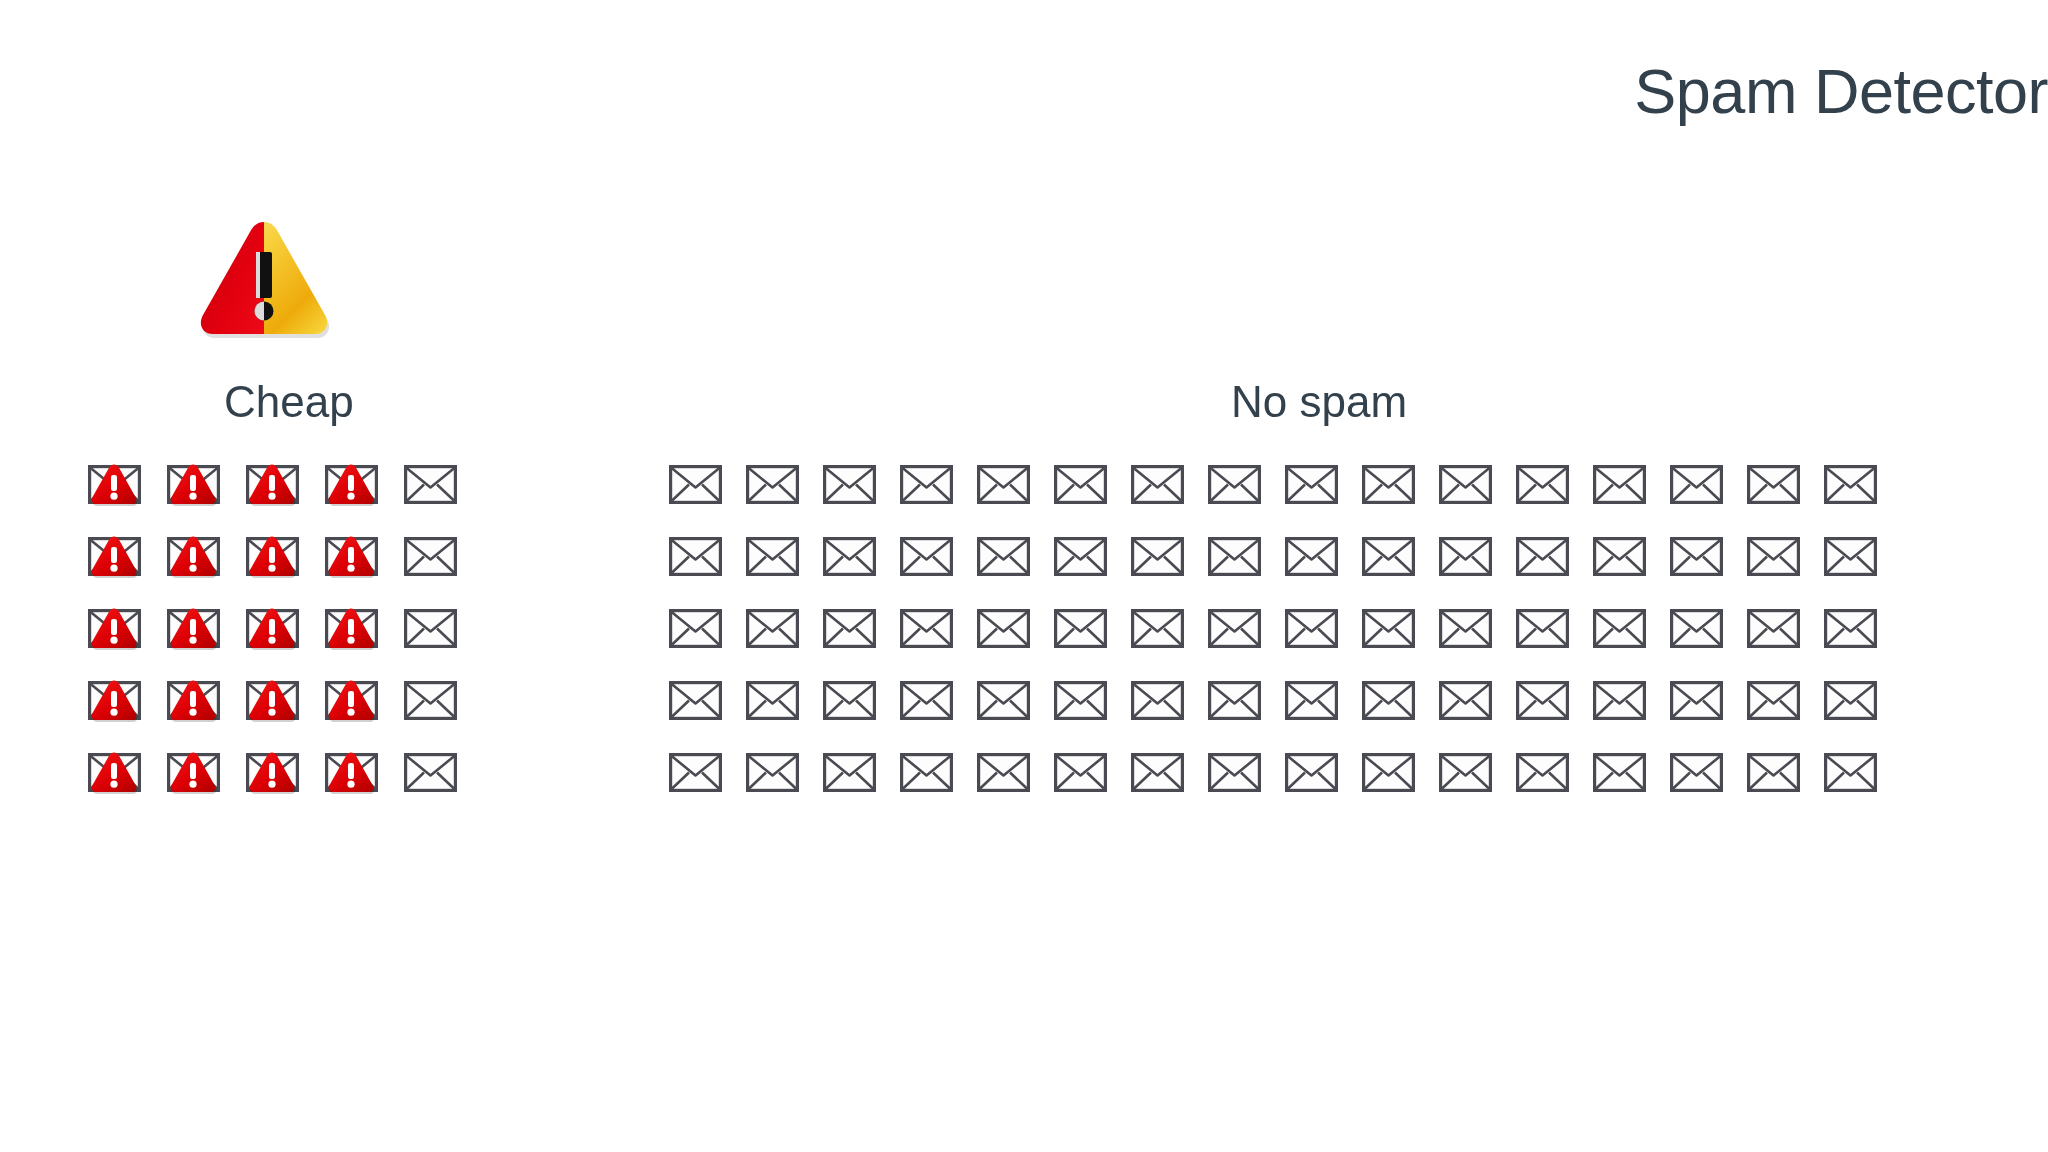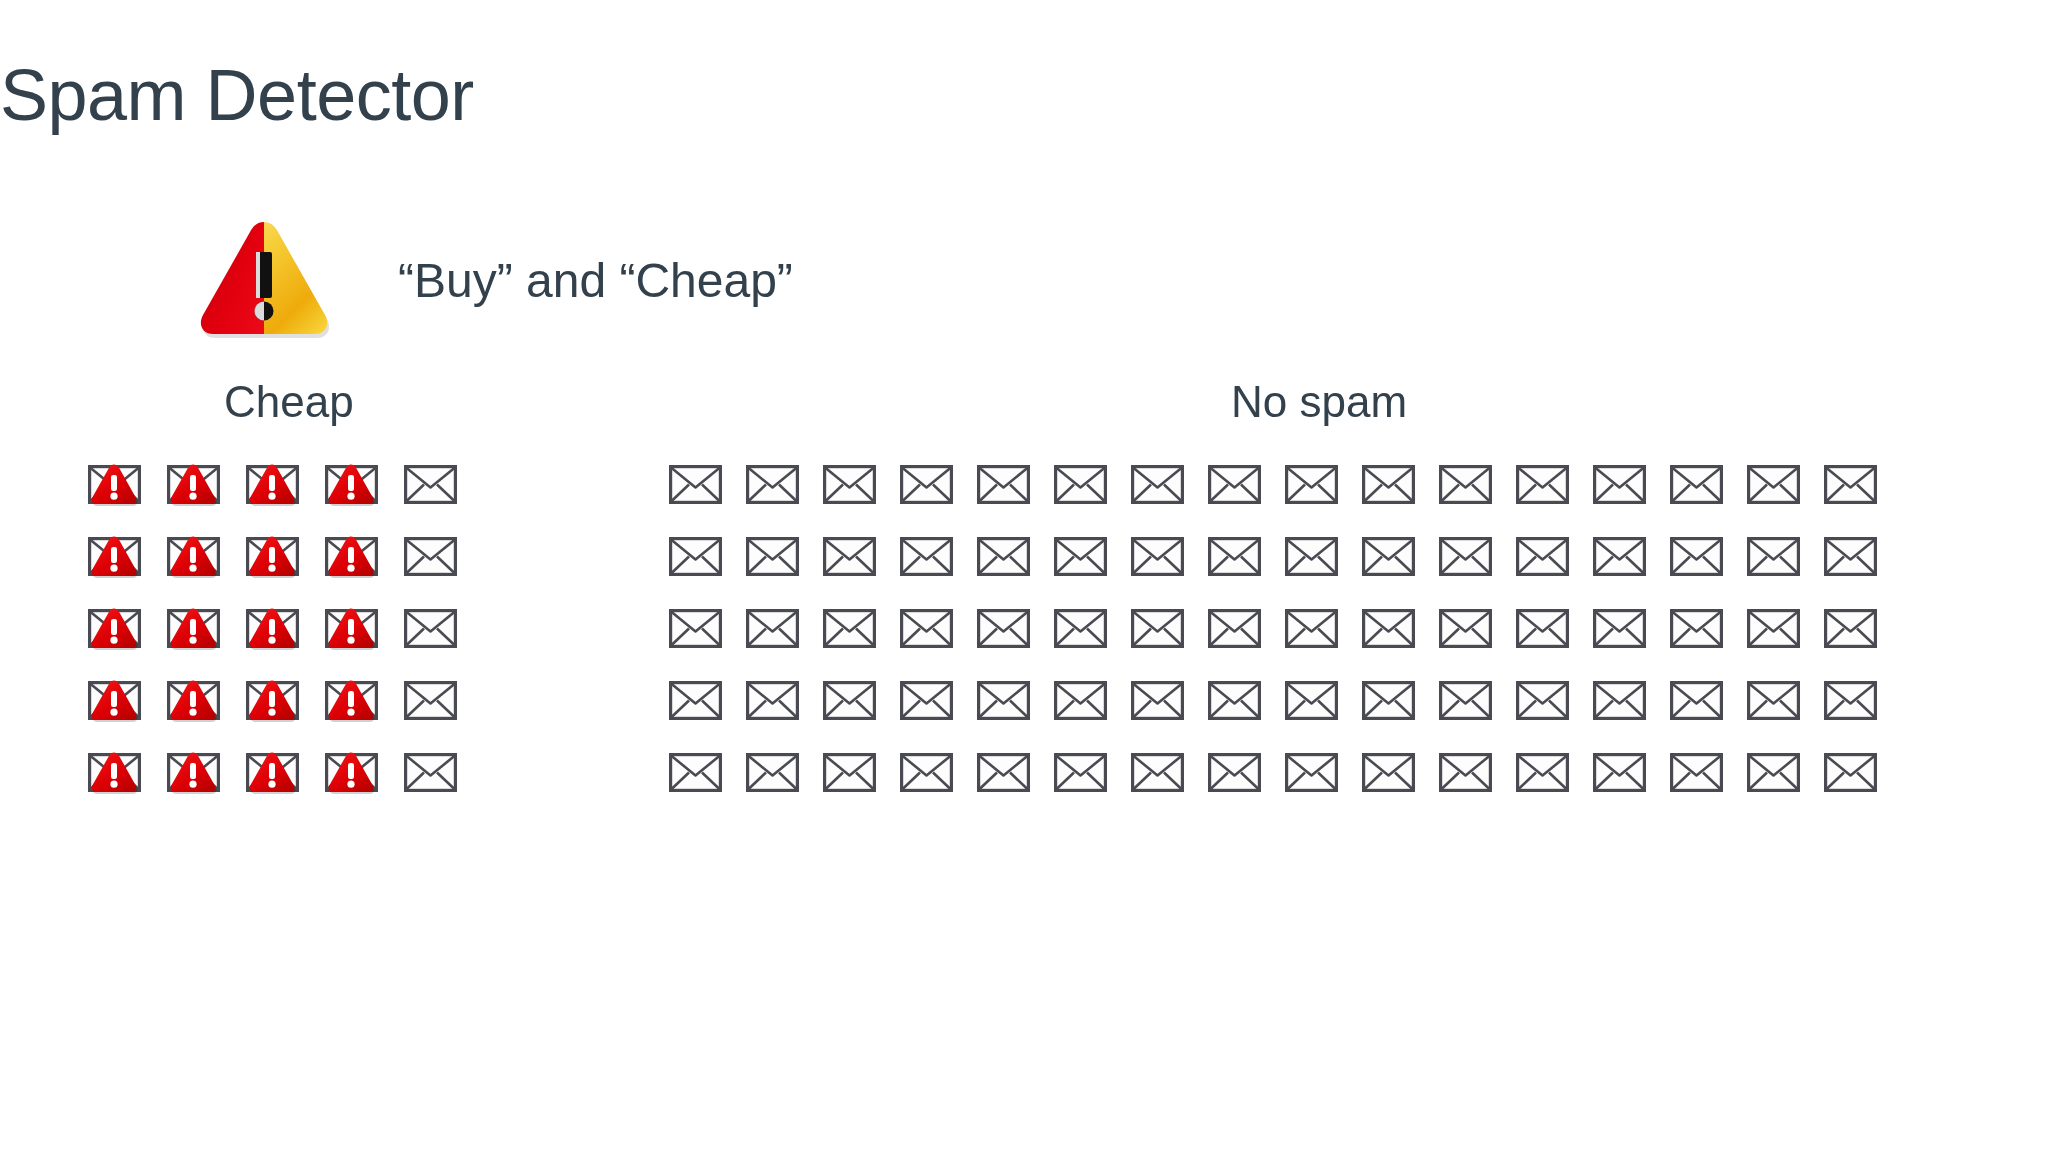--- a/index.html
+++ b/index.html
@@ -14,22 +14,22 @@
     overflow: hidden;
     position: relative;
   }
 
   
   .title {
     position: absolute;
     left: 0;
     top: 58px;
     width: 2048px;
-    text-align: left;
-    font-size: 72px;
+    text-align: right;
+    font-size: 63px;
     font-weight: 400;
     color: #33414d;
     letter-spacing: -0.5px;
     line-height: 1.05;
     white-space: nowrap;
   }
 
   
   .legend {
     position: absolute;
@@ -157,21 +157,20 @@
       </g>
 
       <rect x="60" y="36" width="16" height="46" rx="2" fill="#111111"></rect>
       <circle cx="68" cy="95" r="9.5" fill="#111111"></circle>
 
       <rect x="60" y="36" width="4" height="46" fill="#ffffff" opacity="0.85"></rect>
       <path d="M58.5 95 a9.5 9.5 0 0 1 9.5 -9.5 l0 19 a9.5 9.5 0 0 1 -9.5 -9.5 z" fill="#ffffff" opacity="0.85"></path>
     </svg>
   </div>
 
-  <div class="legend-caption">“Buy” and “Cheap”</div>
 </div>
 
 <div class="col-heading spam">Cheap</div>
 
 <div class="col-heading no-spam">No spam</div>
 
 <div class="grid spam-grid">
     <div class="cell">
       <span class="envelope">
         <svg viewBox="0 0 53 39" width="53" height="39" aria-hidden="true">

